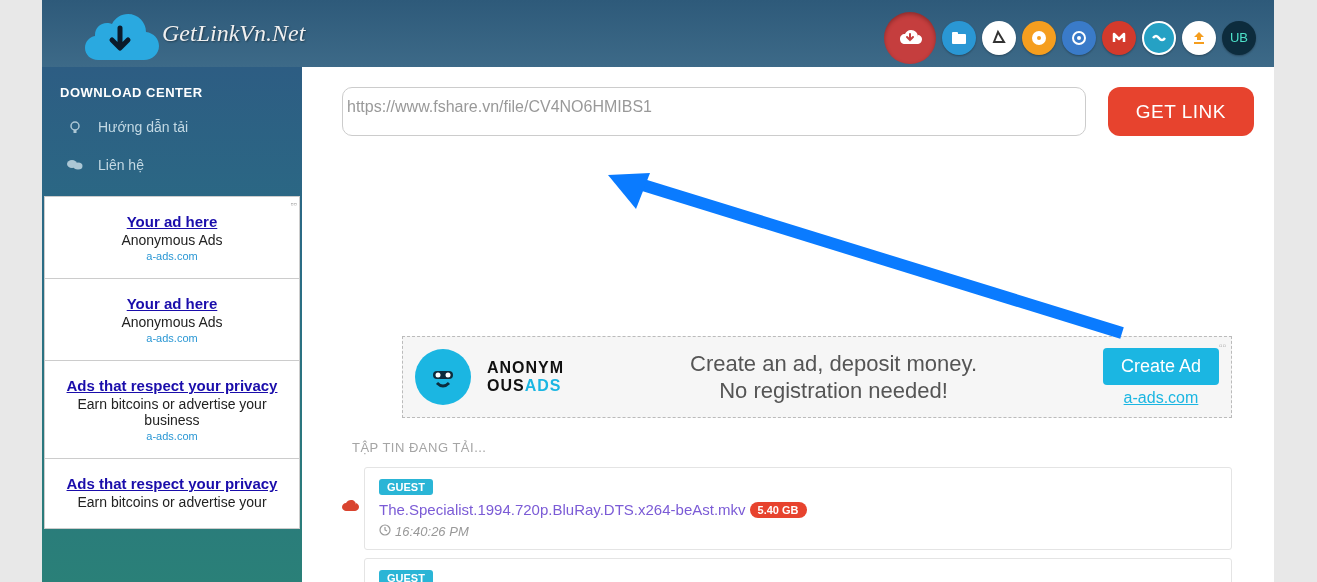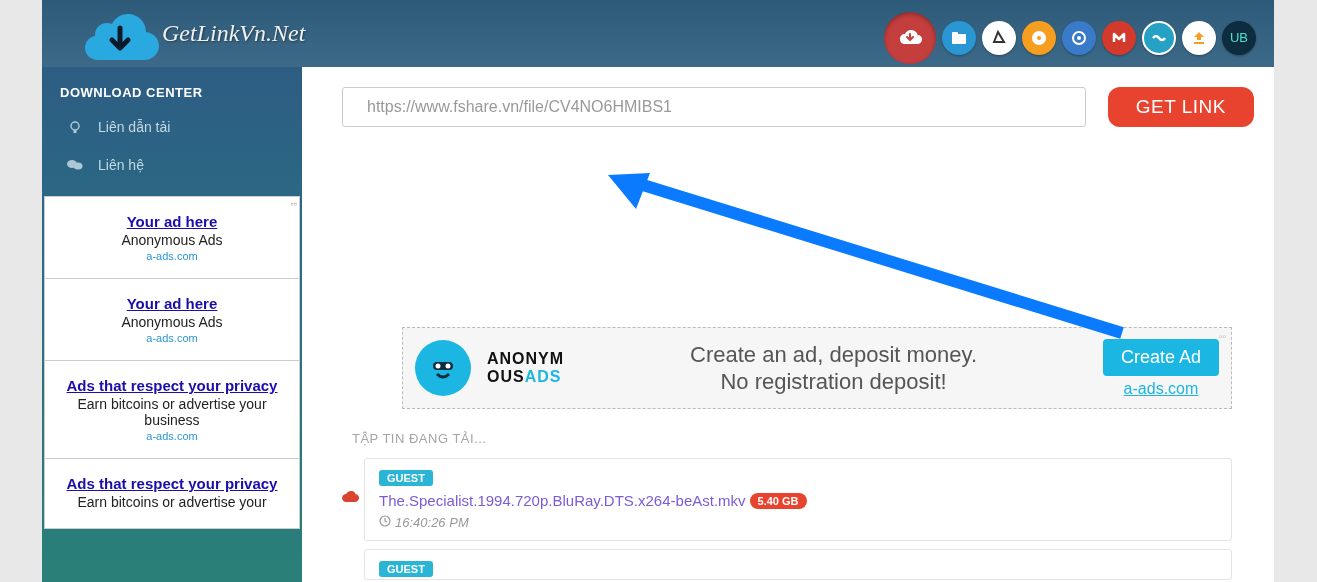--- a/index.html
+++ b/index.html
@@ -66,22 +66,22 @@
 .ad-box { border: 1px solid #ccc; padding: 16px 10px; text-align: center; position: relative; }
 .ad-box + .ad-box { border-top: none; }
 .ad-link { color: #1a0dab; text-decoration: underline; font-weight: bold; font-size: 15px; }
 .ad-desc { color: #222; font-size: 14px; margin-top: 2px; }
 .ad-src { color: #2a97d4; font-size: 11px; margin-top: 2px; }
 .ad-corner { position: absolute; top: 2px; right: 2px; font-size: 9px; color: #999; }
 
 .main { flex: 1; background: #fff; padding: 20px 20px 0 40px; position: relative; overflow: hidden; }
 .row1 { display: flex; gap: 22px; align-items: stretch; }
 .url-input {
-  flex: 1; height: 40px; border: 1px solid #ccc; border-radius: 3px;
-  padding: 10px 24px; font-size: 16px; color: #444; resize: none;
+  flex: 1; height: 49px; border: 1px solid #ccc; border-radius: 10px;
+  padding: 10px 4px; font-size: 16px; color: #444; resize: none;
   font-family: inherit;
 }
 .url-input::placeholder { color: #999; }
 .getlink-btn {
   background: #e7432e; color: #fff; border: none; border-radius: 12px;
   padding: 0 28px; font-size: 19px; font-weight: 500; cursor: pointer;
   letter-spacing: .5px;
 }
 
 .arrow-overlay { position: absolute; top: 100px; left: 300px; width: 550px; height: 180px; pointer-events: none; z-index: 5; }
@@ -180,21 +180,21 @@
     <div class="sidebar">
       <div class="sidebar-title">DOWNLOAD CENTER</div>
 
       <div class="sidebar-item">
         <span class="sidebar-ico">
           <svg width="16" height="16" viewBox="0 0 16 16">
                 <circle cx="8" cy="7" r="4" fill="none" stroke="#c3d9e4" stroke-width="1.5"></circle>
                 <rect x="6.5" y="11" width="3" height="3" fill="#c3d9e4"></rect>
               </svg>
         </span>
-        <span>Liên dẫn tải</span>
+        <span>Hướng dẫn tải</span>
       </div>
       <div class="sidebar-item">
         <span class="sidebar-ico">
           <svg width="18" height="16" viewBox="0 0 18 16">
                 <ellipse cx="6" cy="7" rx="5" ry="4" fill="#c3d9e4"></ellipse>
                 <ellipse cx="12" cy="9" rx="4.5" ry="3.5" fill="#c3d9e4"></ellipse>
               </svg>
         </span>
         <span>Liên hệ</span>
       </div>
@@ -249,21 +249,21 @@
                 <circle cx="23" cy="16" r="2.5" fill="#fff"></circle>
                 <path d="M12 24 Q18 30 24 24" stroke="#0d2c3d" stroke-width="3" fill="none"></path>
               </svg>
         </div>
         <div class="aa-text">
           <span class="l1">ANONYM</span><br>
           <span class="l1">OUS</span><span class="l2">ADS</span>
         </div>
         <div class="big-ad-main">
           <div>Create an ad, deposit money.</div>
-          <div>No registration deposit!</div>
+          <div>No registration needed!</div>
         </div>
         <div class="big-ad-right">
           <button class="create-ad-btn">Create Ad</button>
           <div class="big-ad-src">a-ads.com</div>
         </div>
       </div>
 
       <div class="section-title">TẬP TIN ĐANG TẢI...</div>
 
       <div class="file-card">

